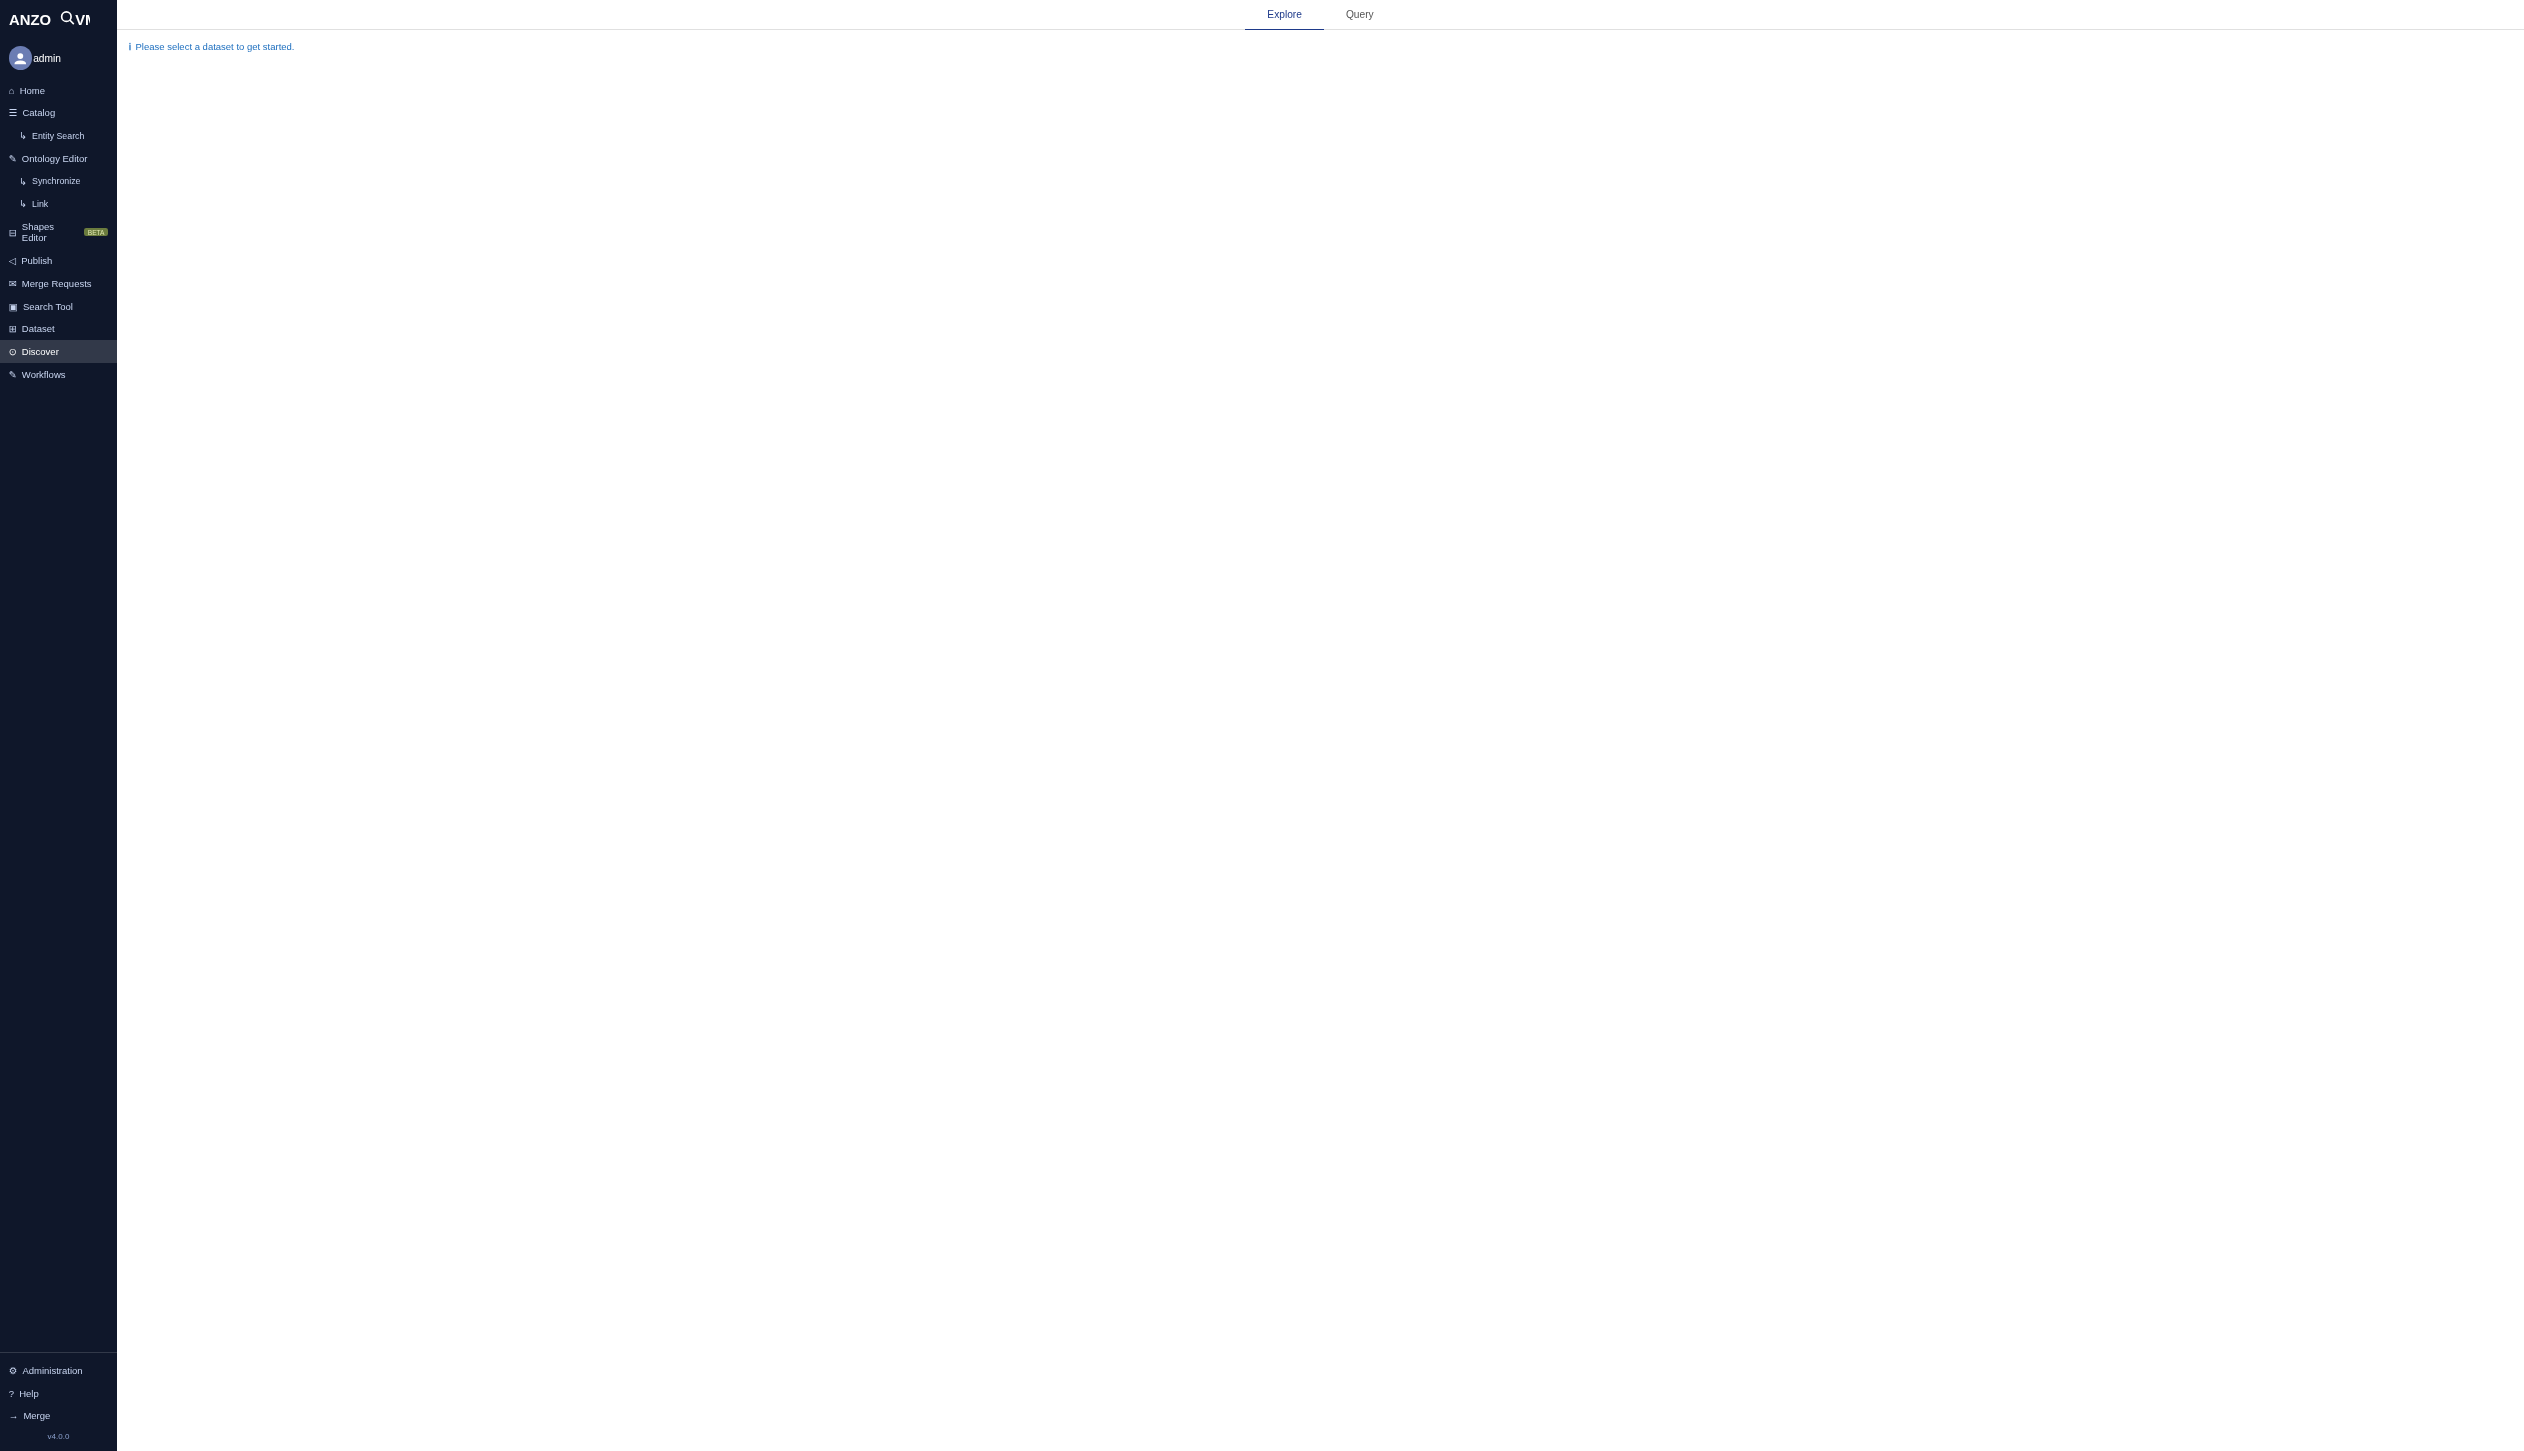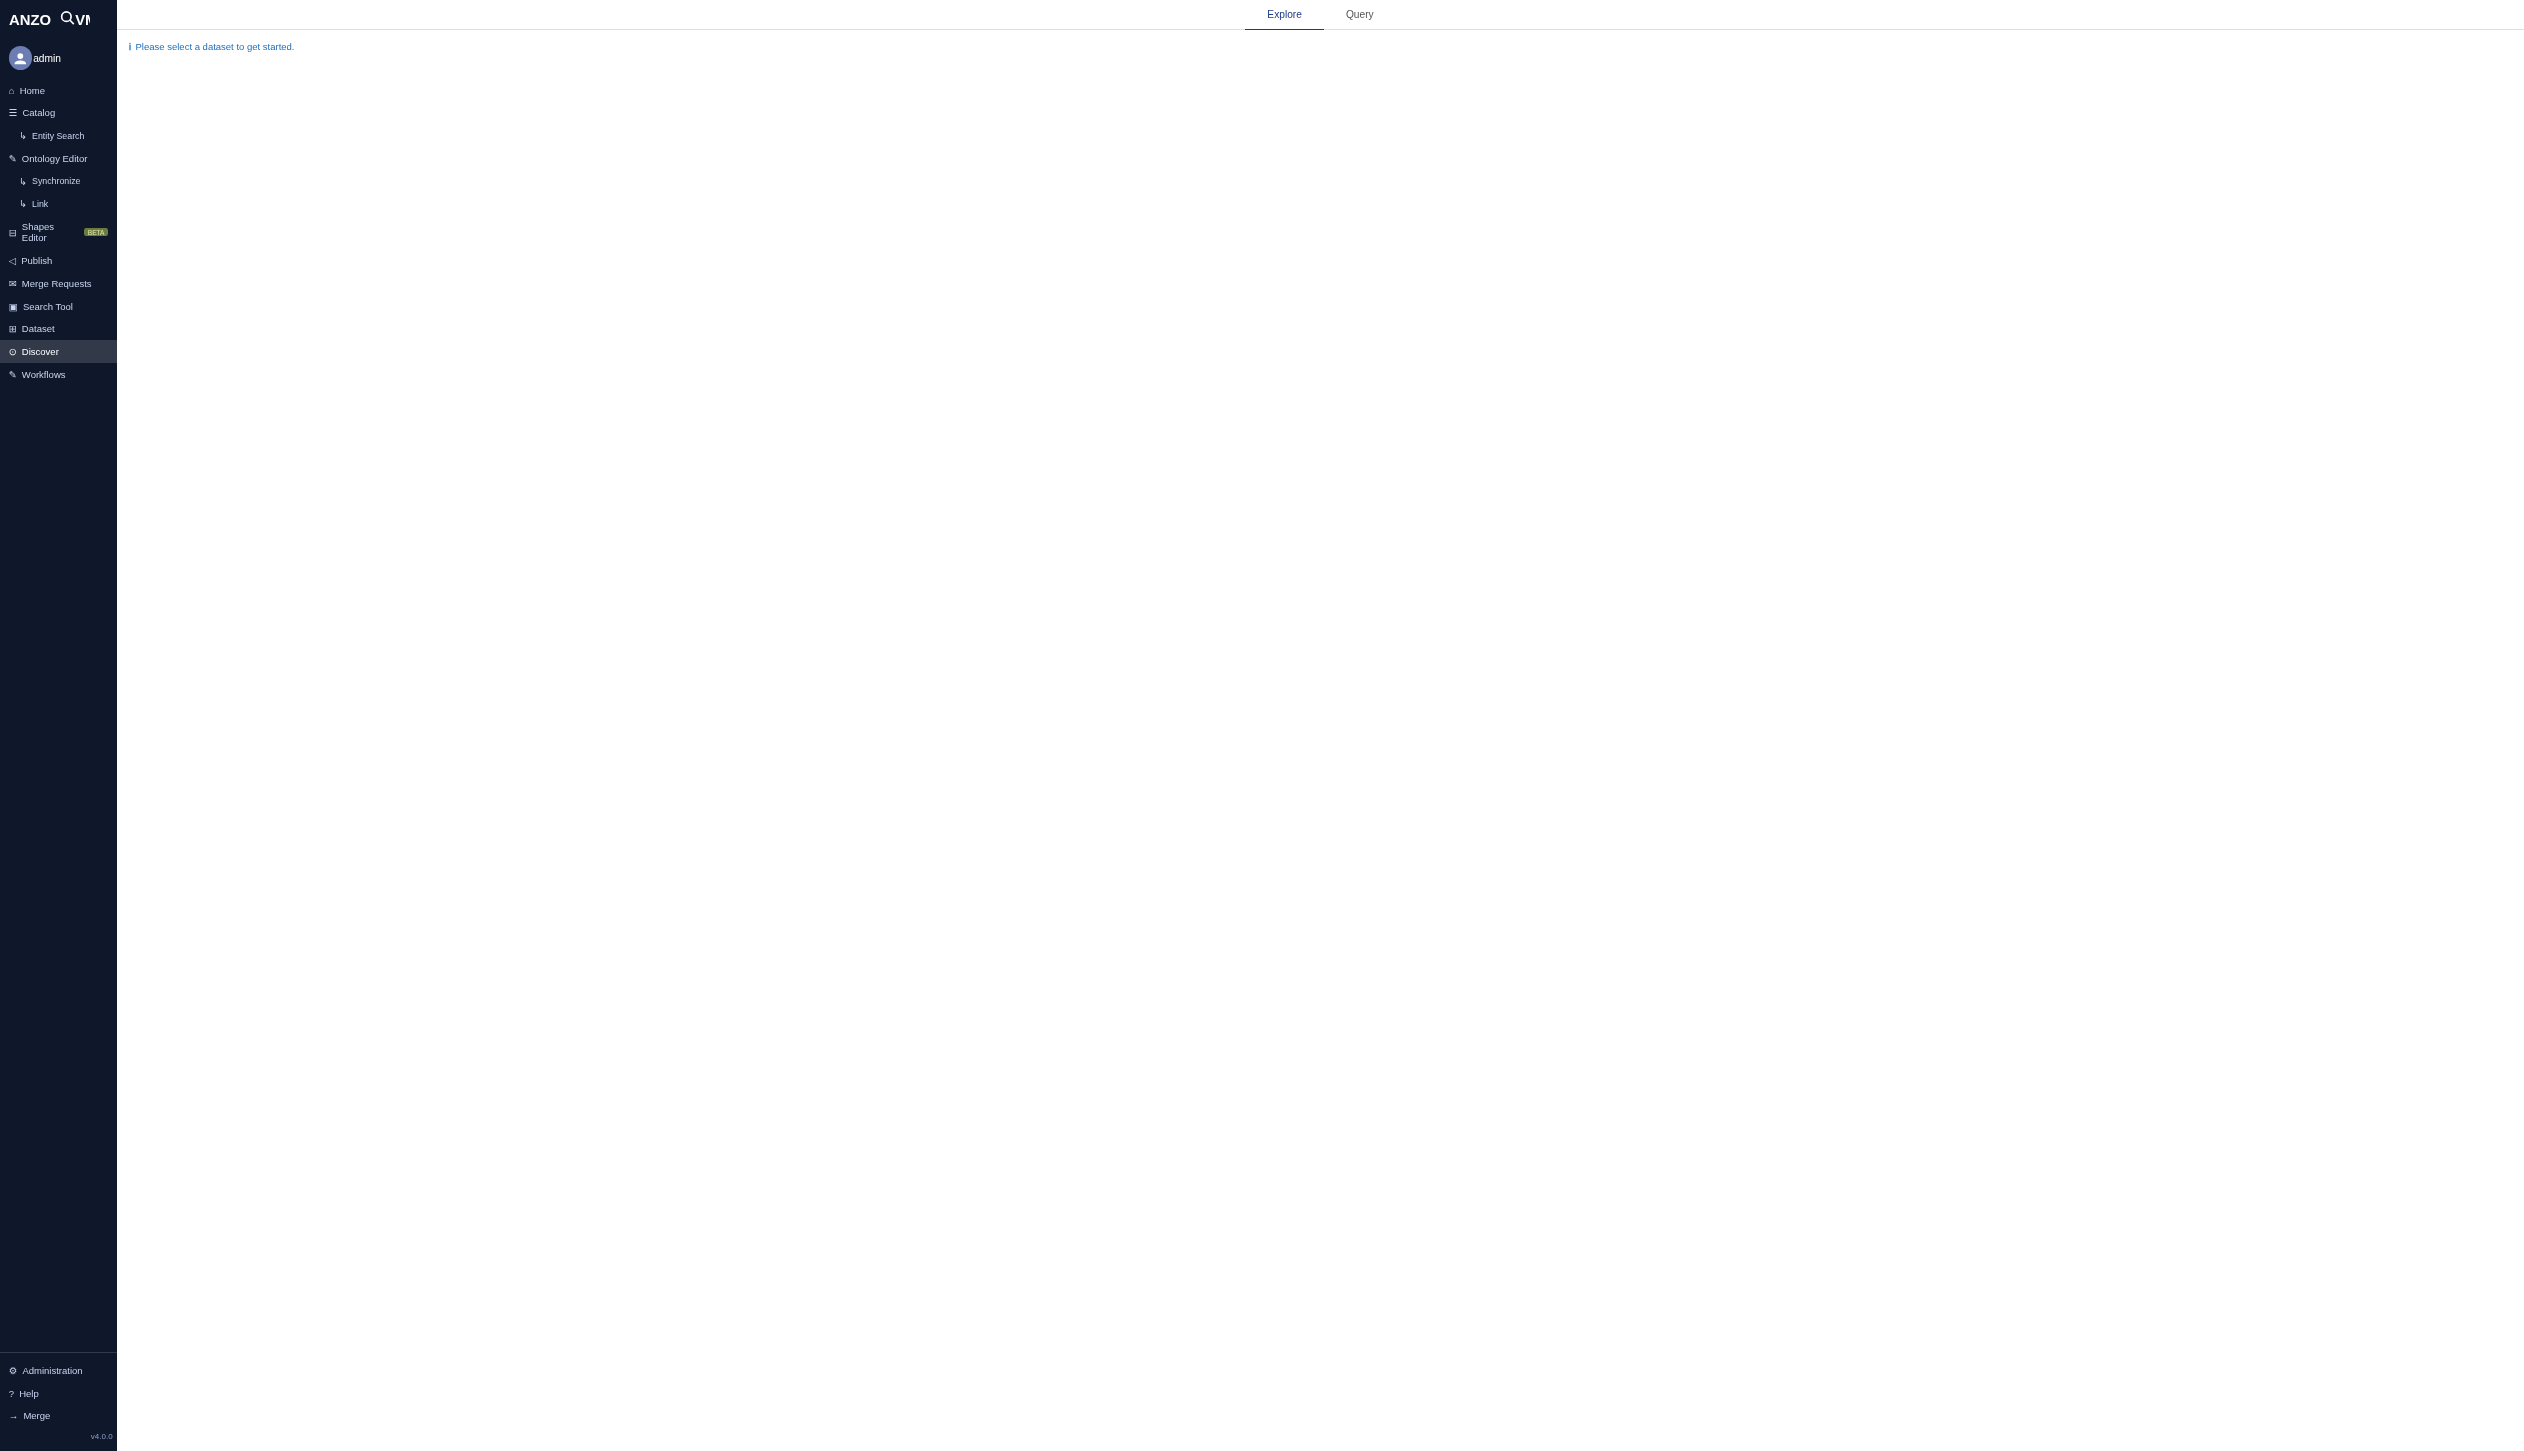--- a/index.html
+++ b/index.html
@@ -80,21 +80,21 @@
       font-size: 6.6px;
       padding: 0.7px 3.7px;
       border-radius: 2.2px;
       margin-left: 1.5px;
     }
     .sidebar-bottom {
       padding: 5.9px 0;
       border-top: 0.7px solid rgba(255,255,255,0.15);
     }
     .sidebar-version {
-      text-align: right;
+      text-align: center;
       font-size: 8px;
       color: #8ba0cc;
       padding: 4.4px;
     }
 
     
     #main {
       flex: 1;
       display: flex;
       flex-direction: column;

